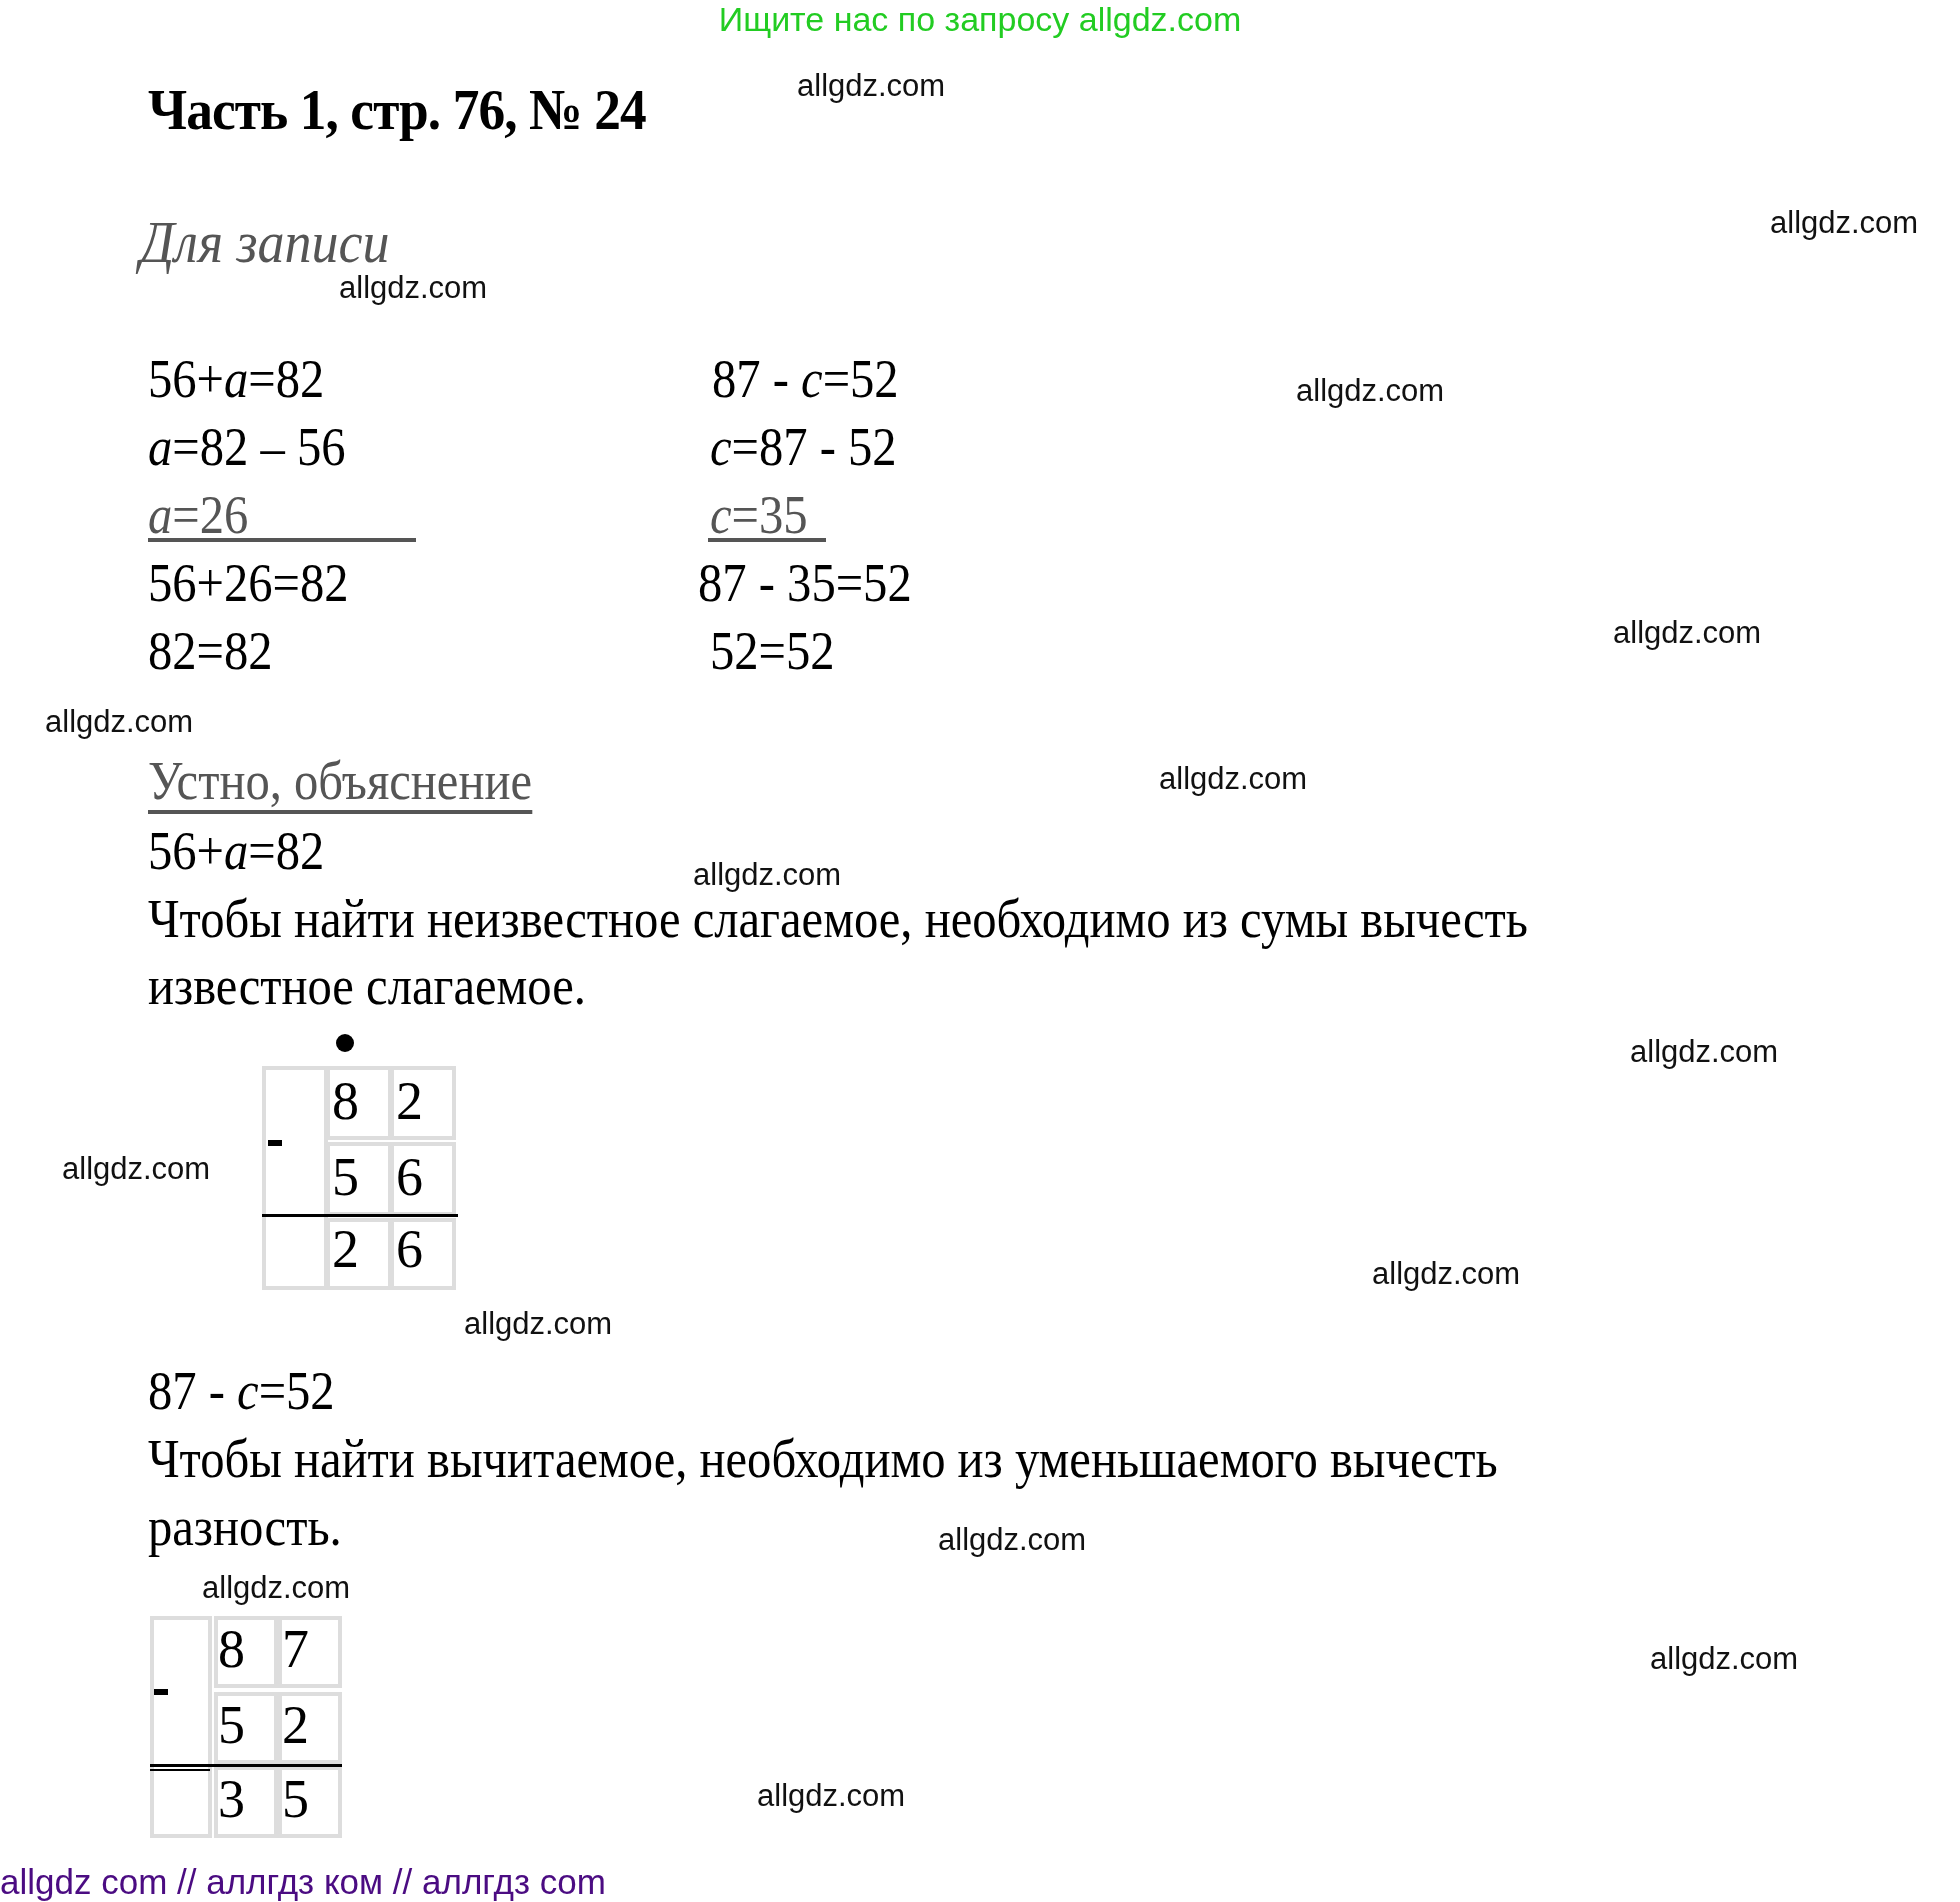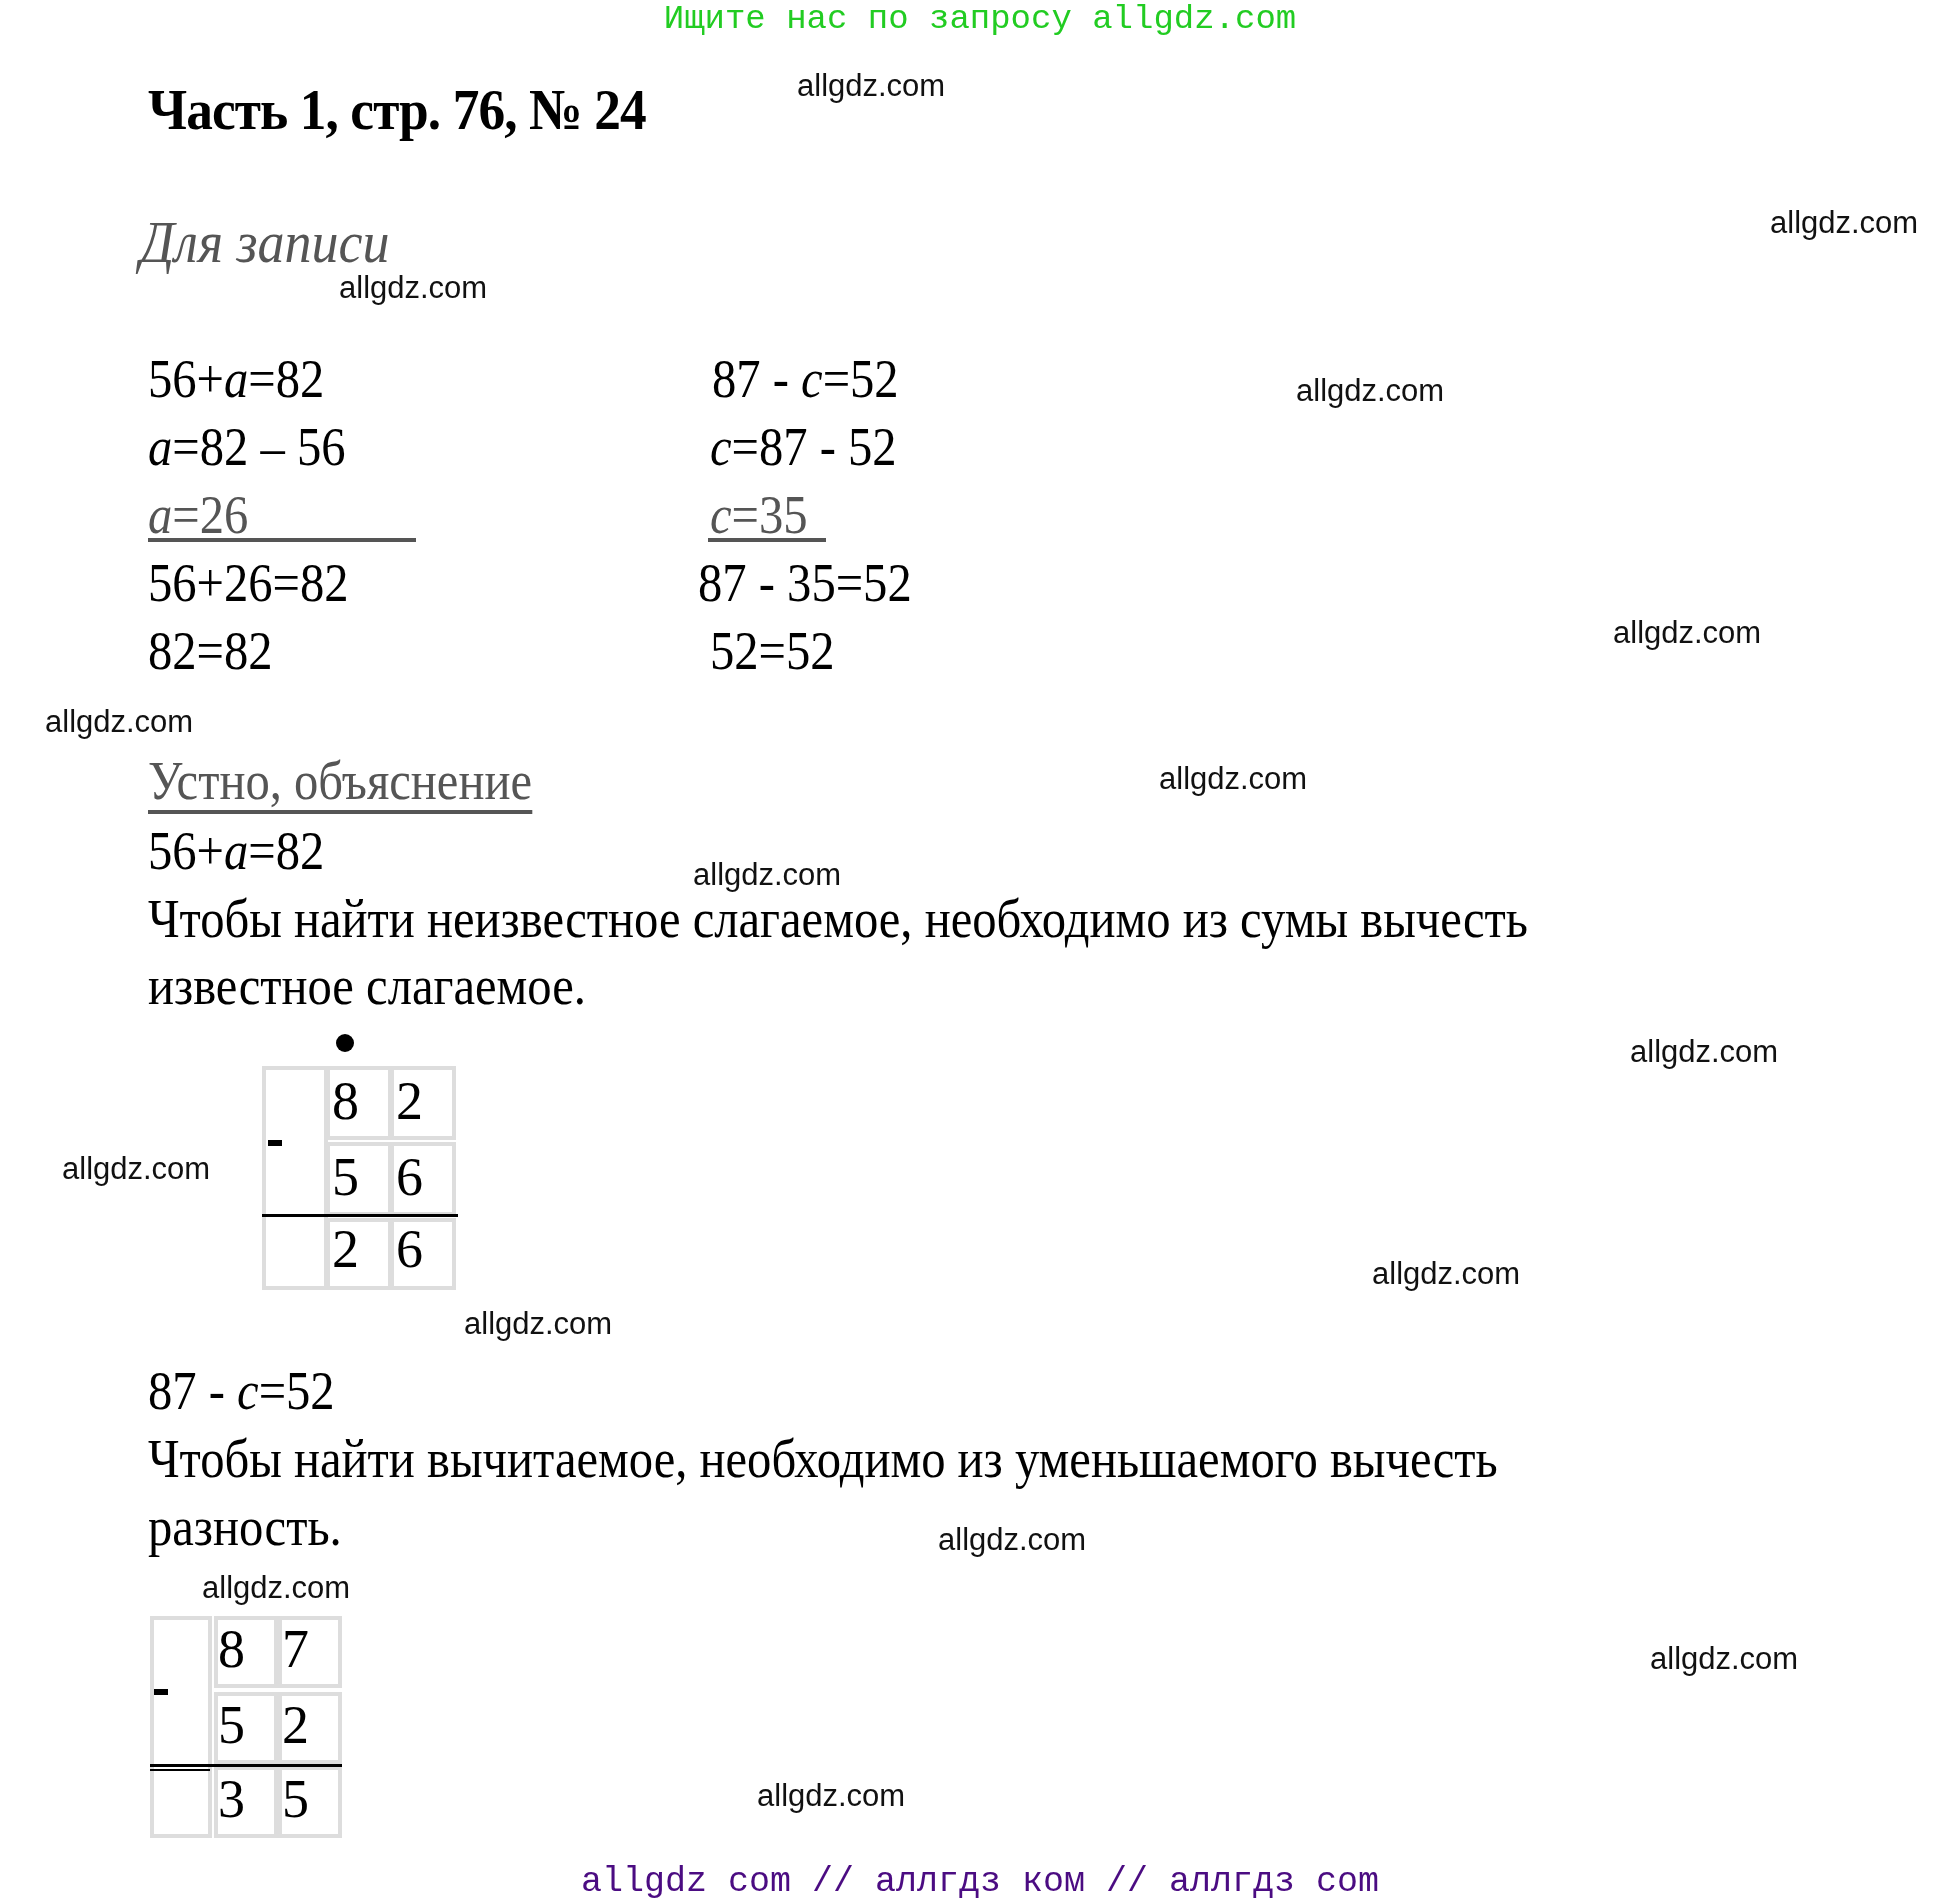--- a/index.html
+++ b/index.html
@@ -1,35 +1,35 @@
 <!DOCTYPE html>
 <html><head>
 <meta charset="utf-8">
 <style>
   html, body { margin:0; padding:0; background:#ffffff; }
   body { width:1960px; height:1902px; position:relative; overflow:hidden; }
   .abs { position:absolute; white-space:nowrap; }
   .serif { font-family:"Liberation Serif", "DejaVu Serif", serif; color:#000; }
-  .sans { font-family:Liberation Mono, monospace; }
+  .sans { font-family:Liberation Sans, sans-serif; }
   .wm { font-family:"Liberation Sans", "DejaVu Sans", sans-serif; font-size:31px; color:#111; }
   .top-banner { font-size:34px; color:#22cc22; left:0; width:1960px; text-align:center; top:0; }
   .title { font-size:58px; font-weight:bold; left:148px; top:76px; letter-spacing:-1px; transform:scaleX(0.92); transform-origin:left; }
   .subhead { font-size:60px; font-style:italic; color:#555; left:140px; top:208px; transform:scaleX(0.9); transform-origin:left; }
   .eq { font-size:54px; transform:scaleX(0.9); transform-origin:left; }
   .eq i { font-style:italic; }
   .gray { color:#555; }
   .uline { position:absolute; height:4px; background:#555; }
   .oral { font-size:54px; color:#555; left:148px; top:752px; transform:scaleX(0.9); transform-origin:left; border-bottom:4px solid #555; padding-bottom:0px; line-height:58px; }
   .para { font-size:54px; left:148px; transform:scaleX(0.9); transform-origin:left; }
   .cell { position:absolute; box-sizing:border-box; border:4px solid #dddddd; background:#fff; }
   .digit { position:absolute; font-family:"Liberation Serif", serif; font-size:54px; color:#000; }
   .hline { position:absolute; height:3px; background:#000; }
   .minus { position:absolute; height:6px; background:#000; }
   .dot { position:absolute; width:18px; height:18px; border-radius:50%; background:#000; }
-  .footer { font-size:35px; color:#4b0c82; left:0; width:1960px; text-align:center; top:1862px; }
+  .footer { font-size:35px; color:#4b0c82; left:0; width:1960px; top:1862px; }
 </style>
 </head>
 <body>
 
 <div class="abs sans top-banner">Ищите нас по запросу allgdz.com</div>
 
 <div class="abs serif title">Часть 1, стр. 76, № 24</div>
 
 <div class="abs serif subhead">Для записи</div>
 

